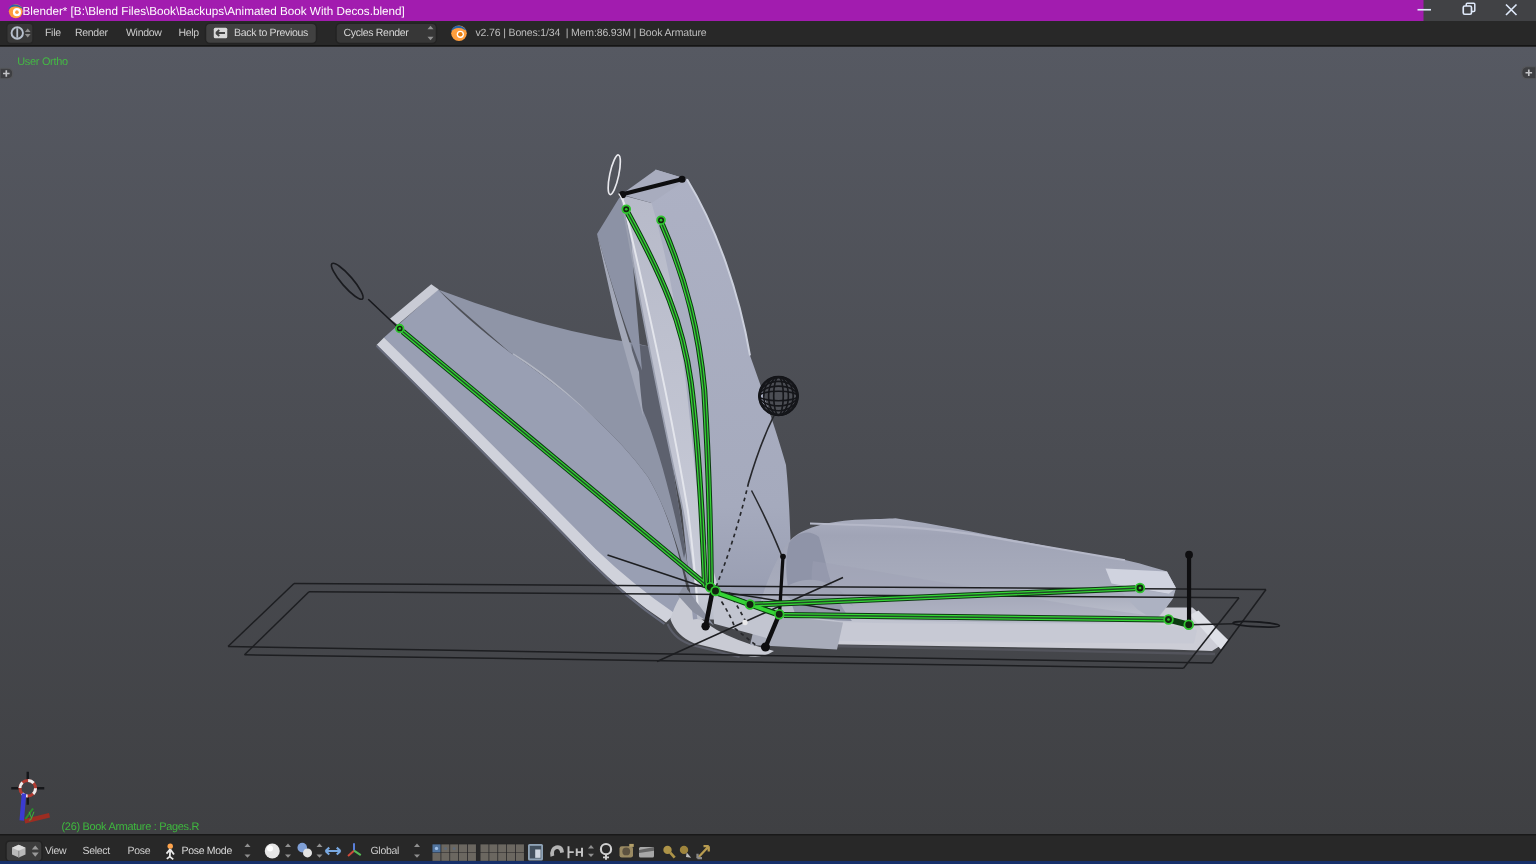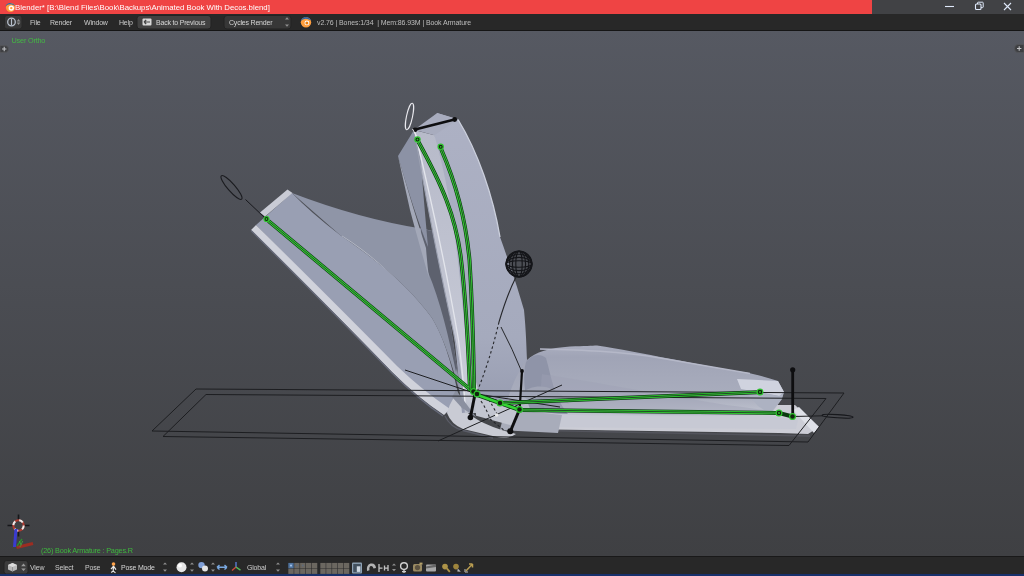--- a/index.html
+++ b/index.html
@@ -1,18 +1,18 @@
 <!DOCTYPE html>
 <html><head>
 <meta charset="utf-8">
 <style>
   html,body{margin:0;padding:0;width:1024px;height:576px;overflow:hidden;
     font-family:"Liberation Sans",sans-serif;background:#414245;}
   #stage{position:relative;width:1024px;height:576px;}
-  .titlebar{position:absolute;left:0;top:0;width:872px;height:14px;background:#ef4444;}
+  .titlebar{position:absolute;left:0;top:0;width:949px;height:14px;background:#a21caf;}
   .title-text{position:absolute;left:15px;top:2.5px;font-size:7.8px;letter-spacing:0px;color:#fff;}
   .menubar{position:absolute;left:0;top:14px;width:1024px;height:17px;background:#282828;border-bottom:1px solid #151515;box-sizing:border-box;}
   .mtxt{position:absolute;top:5px;font-size:7px;letter-spacing:-0.2px;color:#ccc;}
   .bottombar{position:absolute;left:0;top:556px;width:1024px;height:18px;background:#282828;border-top:1px solid #191919;box-sizing:border-box;}
   .btxt{position:absolute;top:7px;font-size:7px;letter-spacing:-0.2px;color:#ccc;}
   .blueline{position:absolute;left:0;top:574px;width:1024px;height:2px;background:#17306b;}
   svg{position:absolute;left:0;top:0;}
 </style>
 </head>
 <body>

